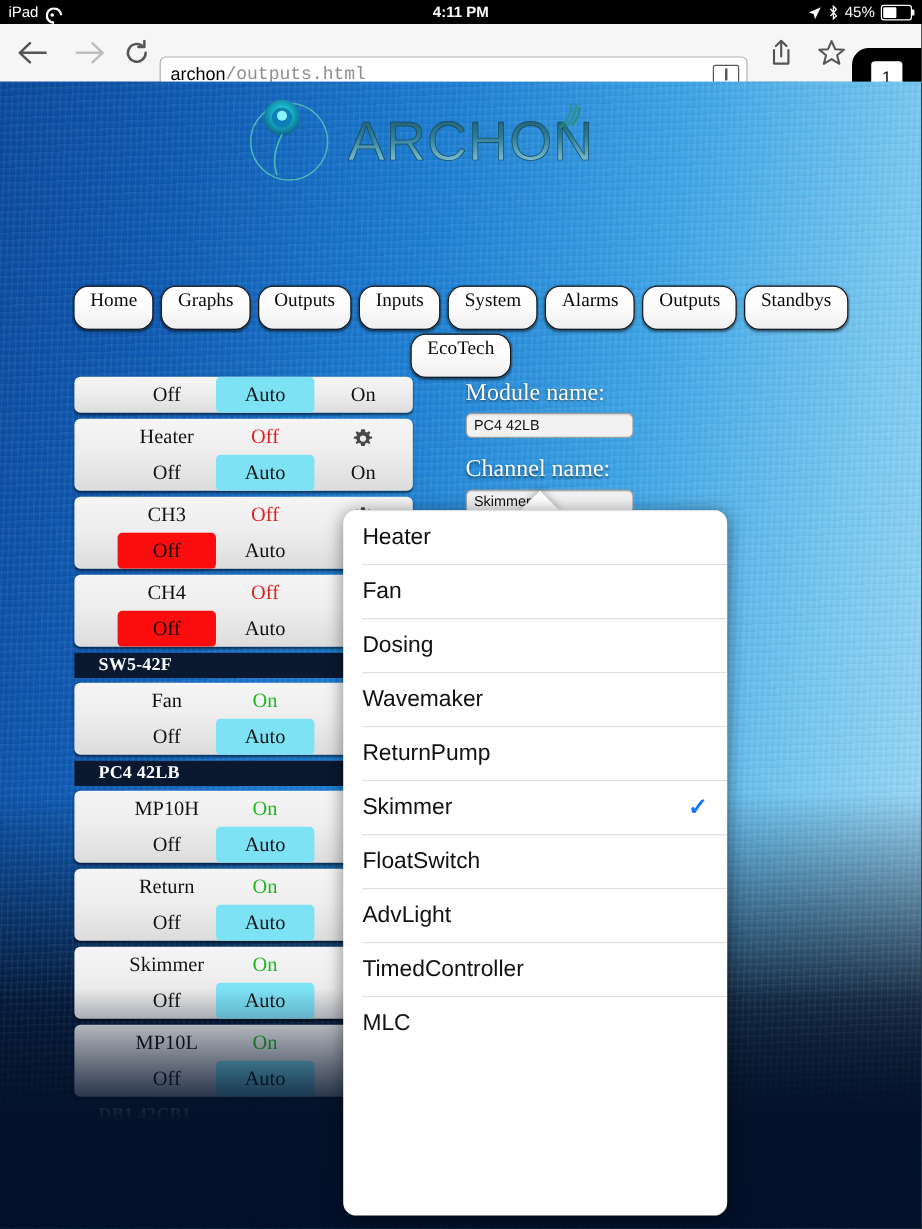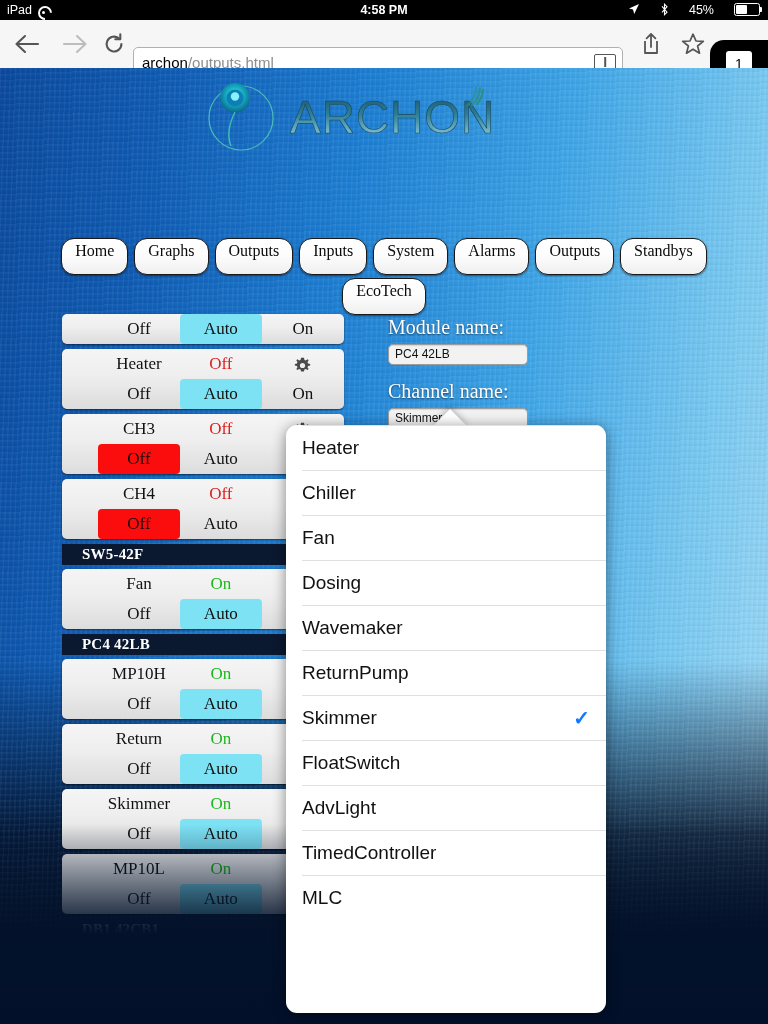--- a/index.html
+++ b/index.html
@@ -19,21 +19,21 @@
   .statusbar {
     position: absolute; top: 0; left: 0;
     width: 768px; height: 20px;
     background: #000;
     color: #fff;
     font-size: 12.5px;
     display: flex; align-items: center;
   }
   .sb-left { position: absolute; left: 7px; display: flex; align-items: center; gap: 5px; text-align: center; }
   .sb-center { position: absolute; left: 0; right: 0; text-align: center; font-weight: bold; font-size: 12.5px; }
-  .sb-right { position: absolute; right: 8px; display: flex; align-items: flex-start; gap: 20px; }
+  .sb-right { position: absolute; right: 8px; display: flex; align-items: flex-end; gap: 5px; }
   .wifi-ico { display:inline-block; width:12px; height:10px; position:relative; }
   .wifi-ico::before{
     content:""; position:absolute; left:1px; top:1px; width:10px; height:10px;
     border:2px solid #fff; border-radius:50%;
     clip-path: polygon(0 0, 100% 0, 100% 48%, 50% 48%, 50% 100%, 0 100%);
   }
   .wifi-ico::after{
     content:""; position:absolute; left:4.5px; top:5.5px; width:3px; height:3px;
     background:#fff; border-radius:50%;
   }
@@ -57,21 +57,21 @@
   .tb-btn { position:absolute; top:0; height:48px; display:flex; align-items:center; justify-content:center; }
   .arrow-svg { display:block; }
   .urlbar {
     position:absolute; left:133px; top:27px; width:490px; height:30px;
     background:#fff; border:1px solid #b0b0b0; border-radius:5px;
     display:flex; align-items:center; padding: 0 8px;
     font-size: 15px; color:#000;
     box-sizing: border-box;
   }
   .url-host { color:#000; }
-  .url-path { color:#8e8e8e; }
+  .url-path { color:#8e8e8e;font-family:Liberation Mono, monospace; }
   .reader-ico {
     position:absolute; right:6px; top:50%; transform: translateY(-50%);
     width:22px; height:16px; border:1.6px solid #555; border-radius:2px;
     box-sizing:border-box;
   }
   .reader-ico::after{
     content:""; position:absolute; left:50%; top:2px; bottom:2px; width:1.6px; background:#555;
     transform: translateX(-50%);
   }
   .tabcount {
@@ -245,21 +245,21 @@
 </head>
 <body>
 
 <div id="screen">
 
   <div class="statusbar">
     <div class="sb-left">
       <span>iPad</span>
       <span class="wifi-ico"></span>
     </div>
-    <div class="sb-center">4:58 PM</div>
+    <div class="sb-center">4:11 PM</div>
     <div class="sb-right">
       <svg width="12" height="12" viewBox="0 0 12 12">
         <path d="M11 1 L1 5.5 L5 6.6 L6.2 11 Z" fill="#fff"></path>
       </svg>
       <svg width="9" height="13" viewBox="0 0 9 13">
         <path d="M2 3.3 L7 9.2 L4.5 11.6 L4.5 1.2 L7 3.7 L2 9.4" stroke="#fff" stroke-width="1.1" fill="none"></path>
       </svg>
       <span style="font-size:12.5px">45%</span>
       <span class="batt">
           <span class="lvl"></span>
@@ -488,23 +488,20 @@
     <div class="page-dark-bottom"></div>
   </div>
 
   <div class="popover-arrow"></div>
   <div class="popover">
     <div class="popover-inner" id="popover-list">
         <div class="pop-item">
           <span>Heater</span>
         </div>
         <div class="pop-item">
-          <span>Chiller</span>
-        </div>
-        <div class="pop-item">
           <span>Fan</span>
         </div>
         <div class="pop-item">
           <span>Dosing</span>
         </div>
         <div class="pop-item">
           <span>Wavemaker</span>
         </div>
         <div class="pop-item">
           <span>ReturnPump</span>

